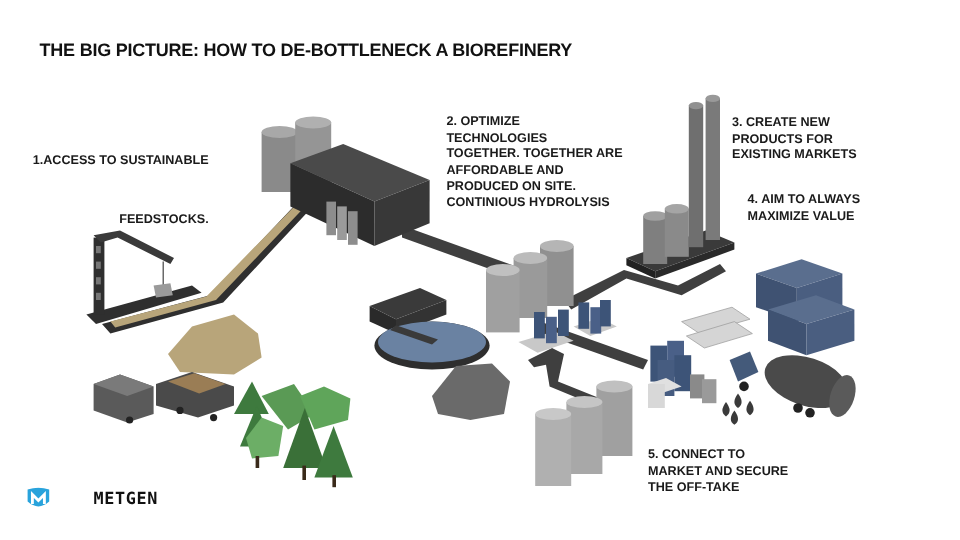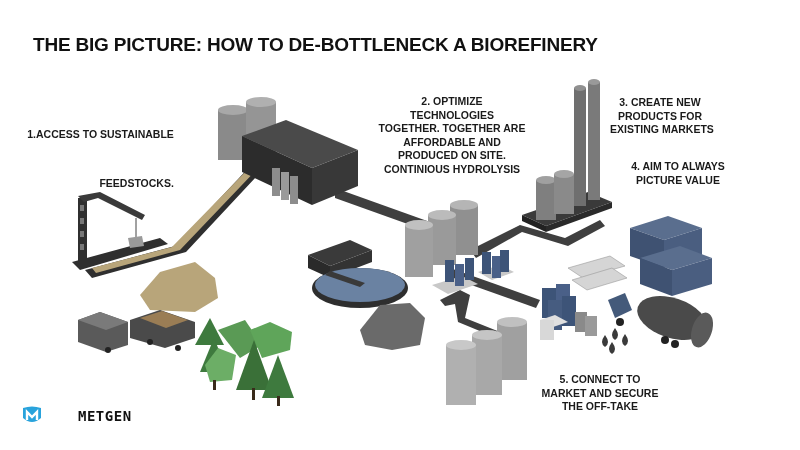--- a/index.html
+++ b/index.html
@@ -1,18 +1,18 @@
 <!DOCTYPE html>
 <html><head>
 <meta charset="utf-8">
 <style>
   html, body { margin:0; padding:0; background:#ffffff; }
   body { width:800px; height:450px; position:relative; overflow:hidden; font-family:"Liberation Sans", sans-serif; }
-  .title { position:absolute; left:33px; top:34px; font-size:19px; font-weight:bold; color:#111; letter-spacing:-0.2px; white-space:nowrap; }
-  .step { position:absolute; font-size:10.5px; font-weight:bold; color:#1a1a1a; text-align:center; line-height:13.5px; }
+  .title { position:absolute; left:33px; top:34px; font-size:15px; font-weight:bold; color:#111; letter-spacing:-0.2px; white-space:nowrap; }
+  .step { position:absolute; font-size:10.5px; font-weight:bold; color:#1a1a1a; line-height:13.5px; }
   .step div { white-space:nowrap; }
   #step1 { left:10px; top:128px; text-align:right; }
   #step1 .num { display:inline-block; width:26px; }
   #step1 .l2 { padding-left:46px; }
   #step1 .l3 { padding-left:58px;margin-top:35px; }
   #step2 { left:372px; top:95px; width:160px; }
   #step3 { left:610px; top:96px; width:100px; }
   #step4 { left:623px; top:160px; width:110px; }
   #step5 { left:540px; top:373px; width:120px; }
   svg.scene { position:absolute; left:0; top:0; }
@@ -39,21 +39,21 @@
 </div>
 
 <div class="step" id="step3">
   <div>3. CREATE NEW</div>
   <div>PRODUCTS FOR</div>
   <div>EXISTING MARKETS</div>
 </div>
 
 <div class="step" id="step4">
   <div>4. AIM TO ALWAYS</div>
-  <div>PICTURE VALUE</div>
+  <div>MAXIMIZE VALUE</div>
 </div>
 
 <div class="step" id="step5">
   <div>5. CONNECT TO</div>
   <div>MARKET AND SECURE</div>
   <div>THE OFF-TAKE</div>
 </div>
 
 <svg class="scene" width="800" height="450" viewBox="0 0 800 450">
 

